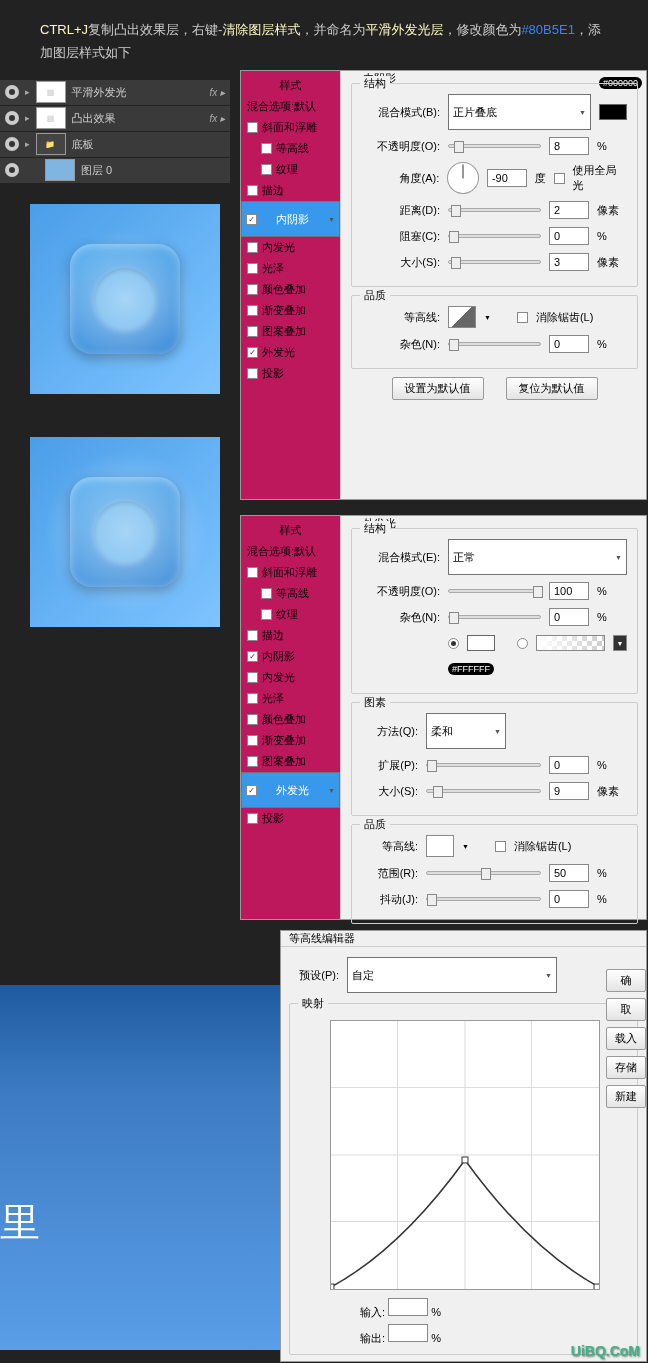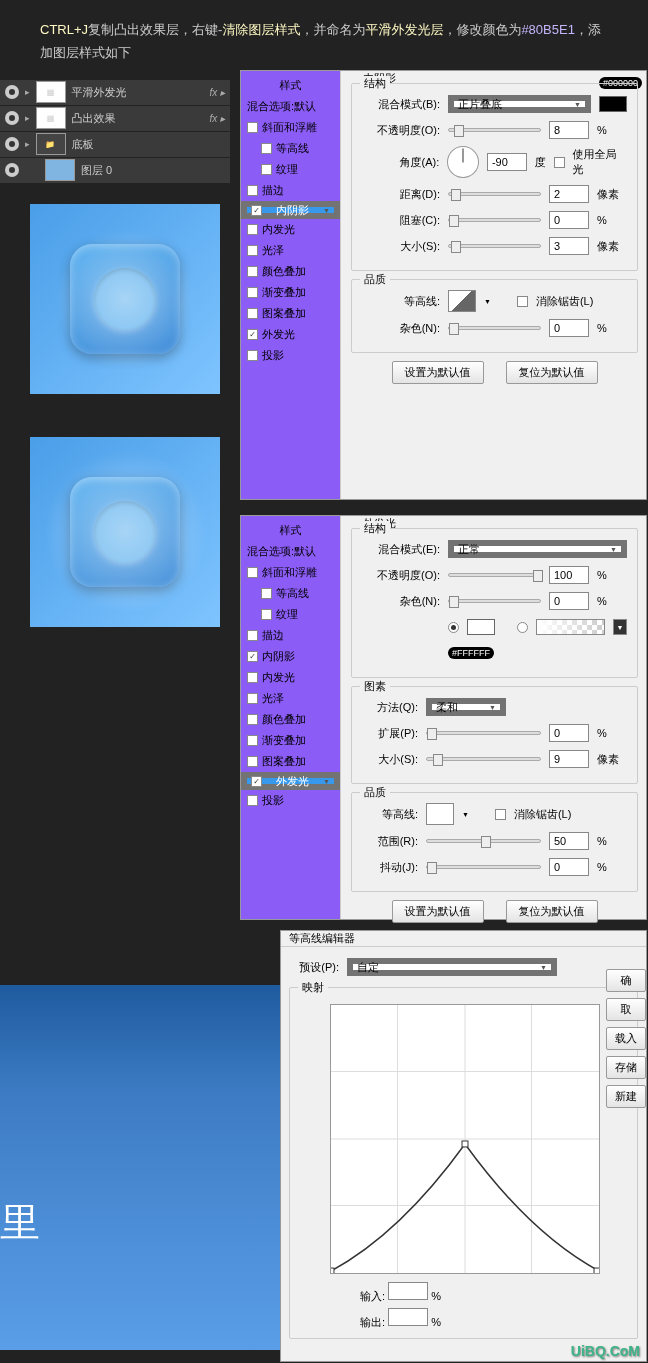--- a/index.html
+++ b/index.html
@@ -1,53 +1,53 @@
 <!DOCTYPE html>
 <html><head>
 <meta charset="utf-8">
 <style>
 * { margin: 0; padding: 0; box-sizing: border-box; font-family: "Microsoft YaHei", sans-serif; }
 body { background: #222; width: 648px; height: 1363px; overflow: hidden; position: relative; }
 .instruction { padding: 18px 40px 15px; color: #ccc; font-size: 13px; line-height: 1.8; }
 .hl-red { color: #fef9c3; }
-.hl-teal { color: #c4b5fd; }
+.hl-teal { color: #3b82f6; }
 .layers { width: 230px; }
 .layer-row { display: flex; align-items: center; background: #3a3a3a; border-bottom: 1px solid #222; height: 26px; padding: 0 5px; gap: 6px; color: #ccc; font-size: 11px; }
 .eye { width: 14px; height: 14px; background: #ccc; border-radius: 50%; position: relative; }
 .eye::after { content: ''; position: absolute; top: 4px; left: 4px; width: 6px; height: 6px; background: #333; border-radius: 50%; }
 .thumb { width: 30px; height: 22px; background: #fff; border: 1px solid #999; display: flex; align-items: center; justify-content: center; font-size: 8px; }
 .thumb.dark { background: #444; }
 .thumb.blue { background: #80b5e1; }
 .fx { margin-left: auto; font-style: italic; color: #aaa; font-size: 10px; }
 .chev { color: #aaa; font-size: 9px; }
 .preview-area { padding: 20px 30px; }
 .preview-box { width: 190px; height: 190px; background: linear-gradient(135deg, #4a9ee8, #7ec4ff); display: flex; align-items: center; justify-content: center; position: relative; margin-bottom: 8px; }
 .preview-glow { position: absolute; width: 140px; height: 140px; background: radial-gradient(circle, rgba(255,255,255,.4), transparent 70%); }
 .icon-app { width: 110px; height: 110px; background: linear-gradient(160deg, #5ab0f0, #3d8bd8); border-radius: 22px; display: flex; align-items: center; justify-content: center; box-shadow: inset 0 2px 8px rgba(255,255,255,.4), 0 4px 12px rgba(0,0,0,.3); }
 .icon-circle { width: 62px; height: 62px; background: #6cb8f0; border-radius: 50%; box-shadow: inset 0 2px 4px rgba(0,0,0,.2), 0 2px 6px rgba(255,255,255,.3); }
 .caption { text-align: center; color: #aaa; font-size: 11px; margin-bottom: 20px; }
 .dialog { position: absolute; background: #f0f0f0; border: 1px solid #999; font-size: 11px; }
 .d1 { left: 240px; top: 70px; width: 407px; height: 430px; }
 .d2 { left: 240px; top: 515px; width: 407px; height: 405px; }
 .d3 { left: 280px; top: 930px; width: 367px; height: 432px; }
-.style-list { float: left; width: 100px; border-right: 1px solid #ccc; height: 100%; background: #8b5cf6; padding-top: 4px; }
+.style-list { float: left; width: 100px; border-right: 1px solid #ccc; height: 100%; background: #be185d; padding-top: 4px; }
 .style-hdr { padding: 3px 8px; font-size: 11px; text-align: center; }
 .style-item { padding: 3px 6px; display: flex; align-items: center; gap: 4px; font-size: 11px; }
 .style-item.sel { background: #3898ec; color: #fff; }
 .style-item.indent { padding-left: 20px; }
 .cb { width: 11px; height: 11px; border: 1px solid #888; background: #fff; display: inline-flex; align-items: center; justify-content: center; font-size: 8px; }
 .cb.on::after { content: '✓'; color: #333; }
 .panel { margin-left: 106px; padding: 8px 8px 8px 4px; }
 .grp { border: 1px solid #ccc; border-radius: 2px; padding: 10px 10px 8px; margin-bottom: 8px; position: relative; }
 .grp-title { position: absolute; top: -8px; left: 8px; background: #f0f0f0; padding: 0 4px; font-size: 11px; }
 .panel-hdr { position: absolute; top: -8px; left: 8px; background: #f0f0f0; padding: 0 4px; font-size: 11px; }
 .row { display: flex; align-items: center; margin-bottom: 6px; gap: 8px; font-size: 11px; min-height: 20px; }
 .lbl { width: 78px; text-align: right; }
 .lbl-s { width: 56px; text-align: right; }
-.sel { border: 6px solid #737373; background: #fff; padding: 1px 4px; height: 18px; flex: 1; display: flex; align-items: center; justify-content: space-between; }
+.sel { border: 1px solid #737373; background: #fff; padding: 1px 4px; height: 36px; flex: 1; display: flex; align-items: center; justify-content: space-between; }
 .sel::after { content: '▼'; font-size: 7px; color: #555; }
 .swatch { width: 28px; height: 16px; border: 1px solid #666; }
 .swatch.black { background: #000; }
 .swatch.white { background: #fff; }
 .slider { flex: 1; height: 4px; background: #ddd; border: 1px solid #aaa; position: relative; border-radius: 2px; }
 .slider::before { content: ''; position: absolute; width: 8px; height: 10px; background: #eee; border: 1px solid #888; top: -4px; left: var(--p, 10%); }
 .num { width: 40px; height: 18px; border: 1px solid #888; background: #fff; padding: 0 4px; display: flex; align-items: center; }
 .unit { width: 30px; }
 .tag { background: #000000; color: #fff; font-size: 9px; padding: 1px 4px; border-radius: 8px; }
 .tag.float { position: absolute; }

